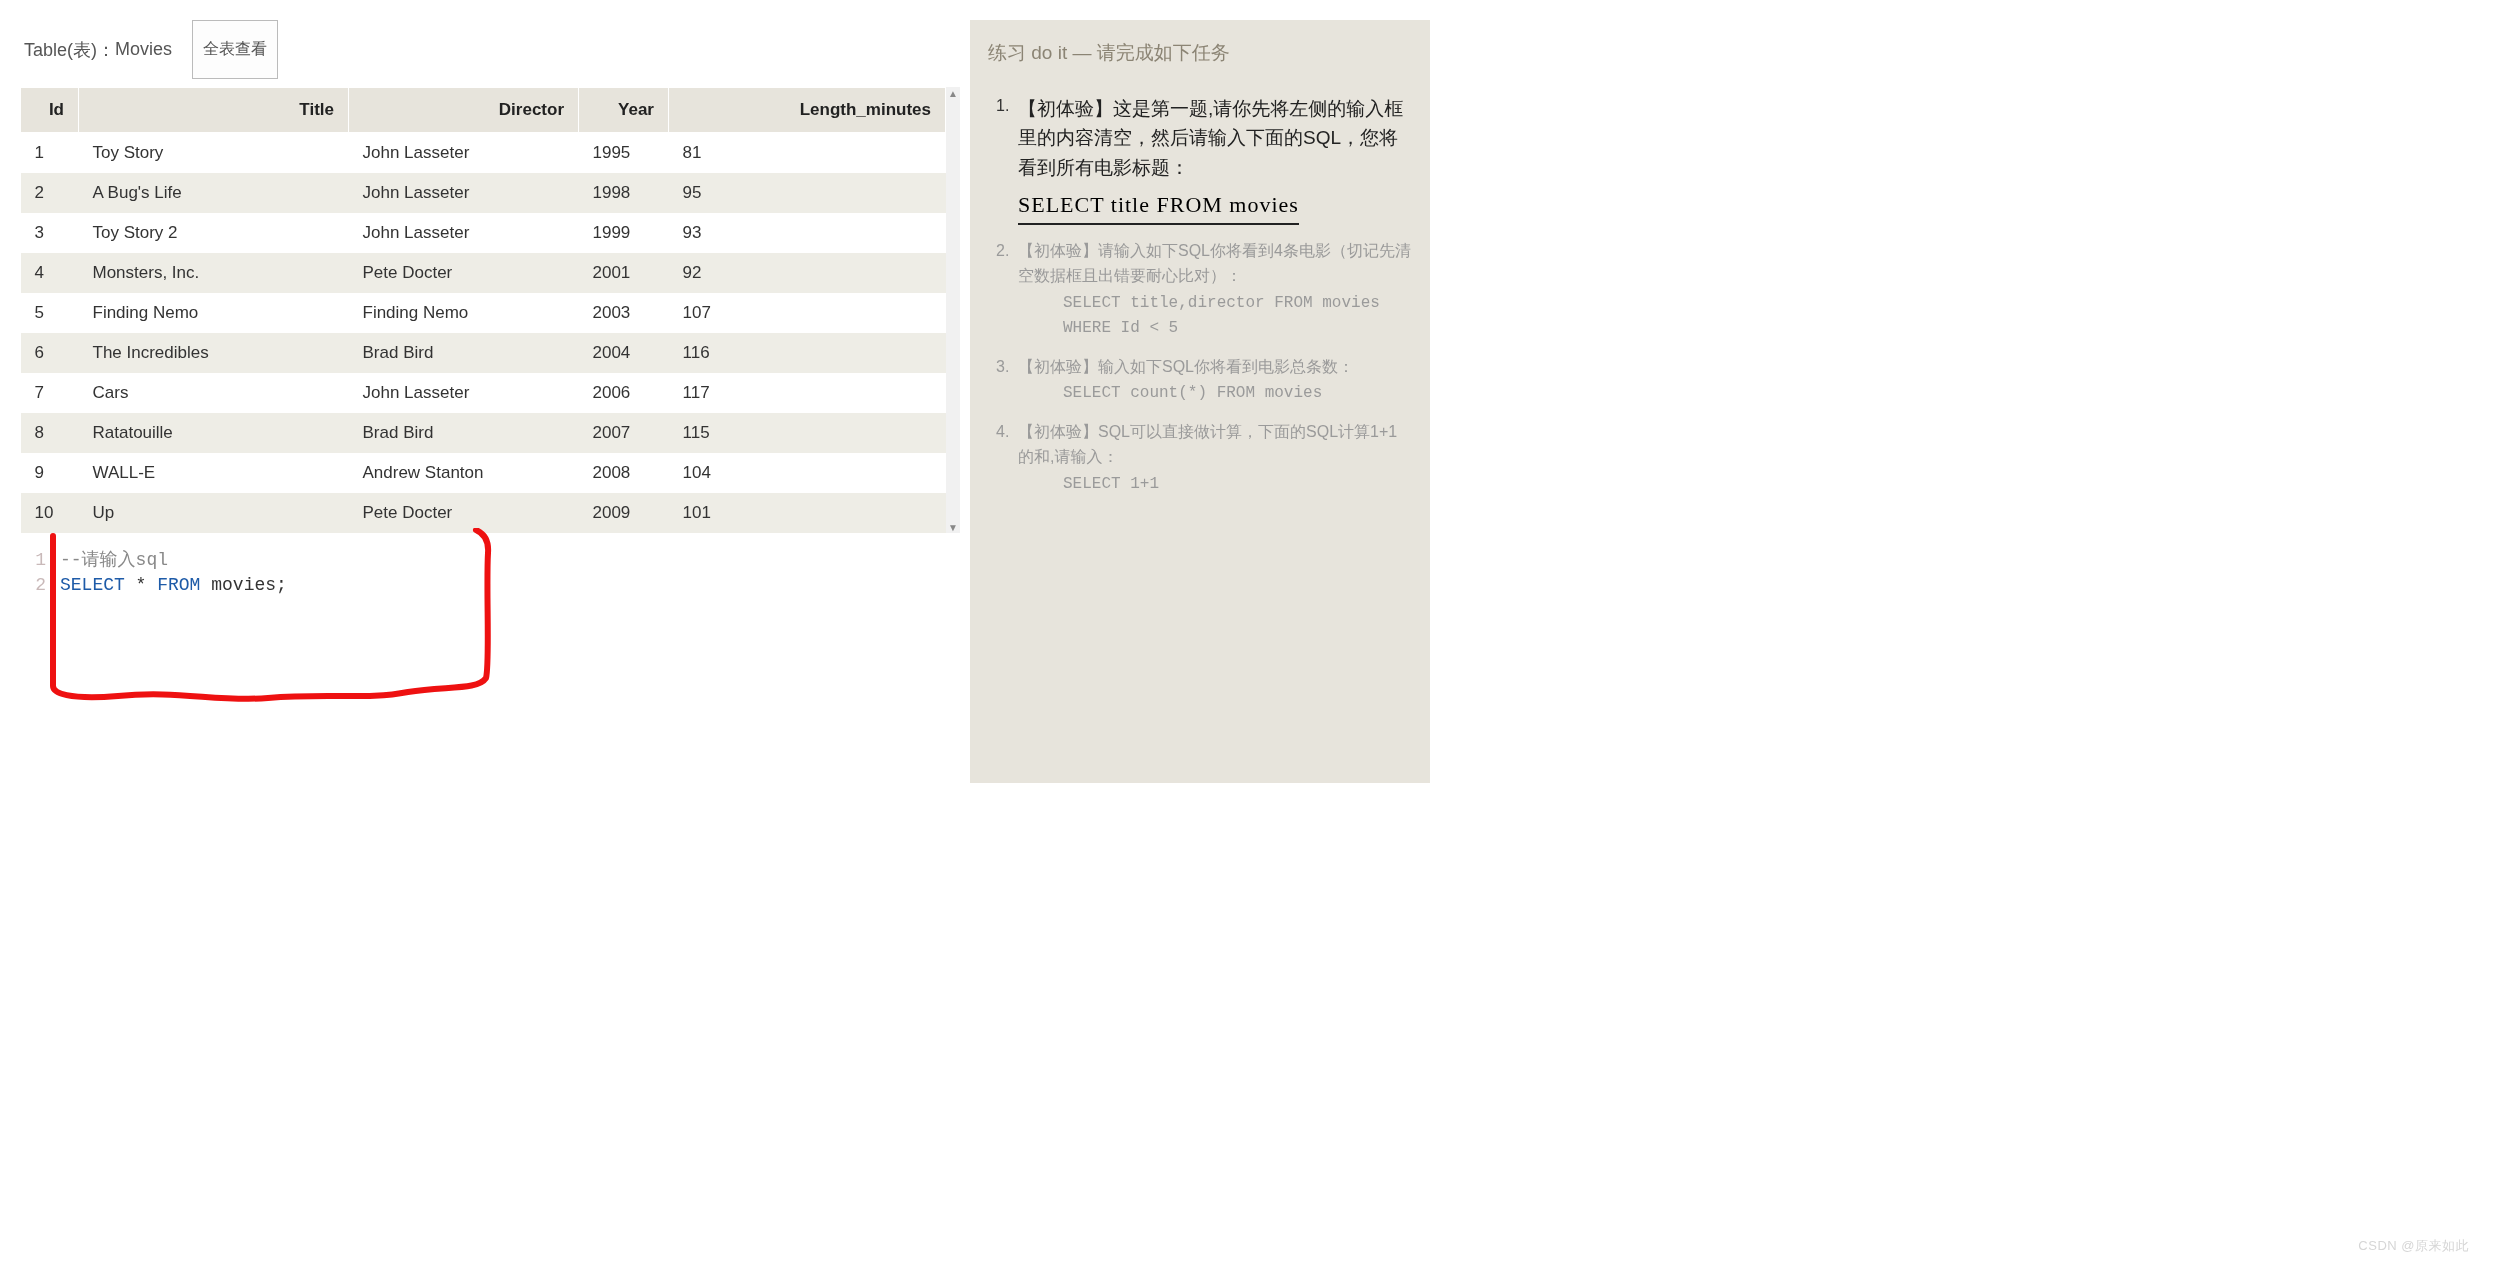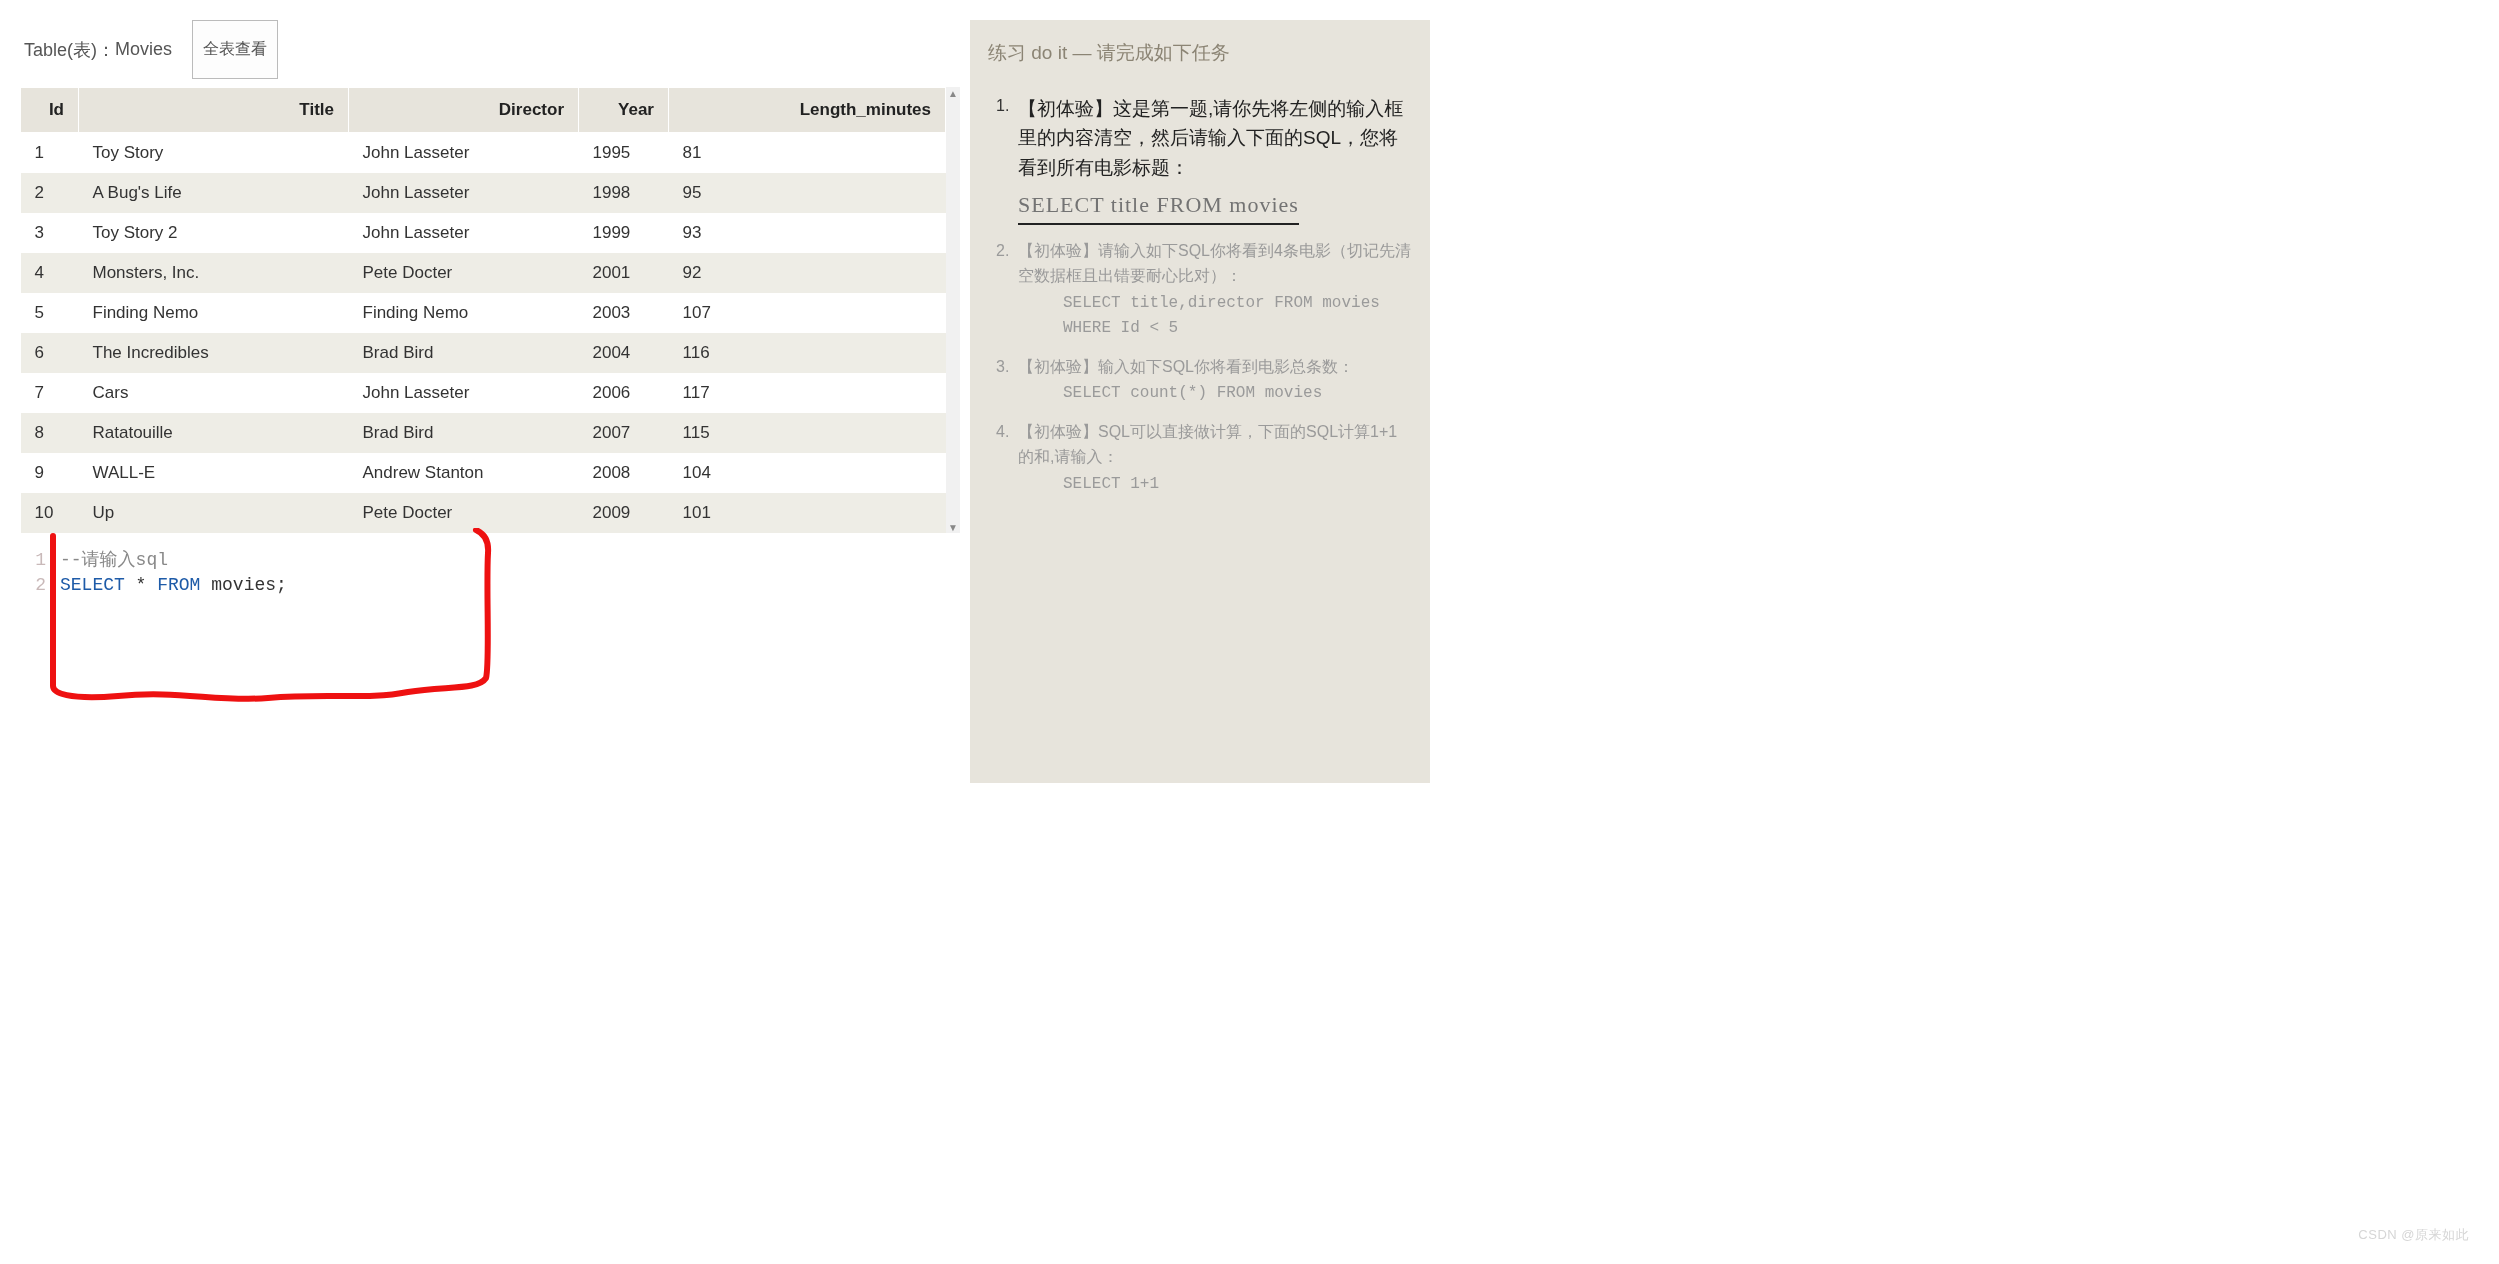--- a/index.html
+++ b/index.html
@@ -135,37 +135,37 @@
       flex: 0 0 22px;
       color: #333;
     }
     .task-body { flex: 1; }
     .task-body.dim, .task-item.dim .task-num { color: #9a9a9a; }
     .task-body.big { font-size: 19px; color: #222; }
     .sql-underline {
       font-family: "SimSun", serif;
       font-size: 22px;
       letter-spacing: 1px;
-      color: #737373;
+      color: #000000;
       border-bottom: 2px solid #222;
       display: inline-block;
       padding-bottom: 1px;
       margin-top: 6px;
     }
     .sql-small {
       font-family: Consolas, "Courier New", monospace;
       color: #9a9a9a;
       font-size: 16px;
       margin-top: 2px;
       margin-left: 45px;
     }
     .watermark {
       position: fixed;
       right: 30px;
-      bottom: 20px;
+      bottom: 9px;
       font-size: 13px;
       color: #d6d6d6;
       letter-spacing: 0.5px;
     }
   </style>
 </head>
 <body>
 
 <div class="page-wrap">
   <div class="left-area">

